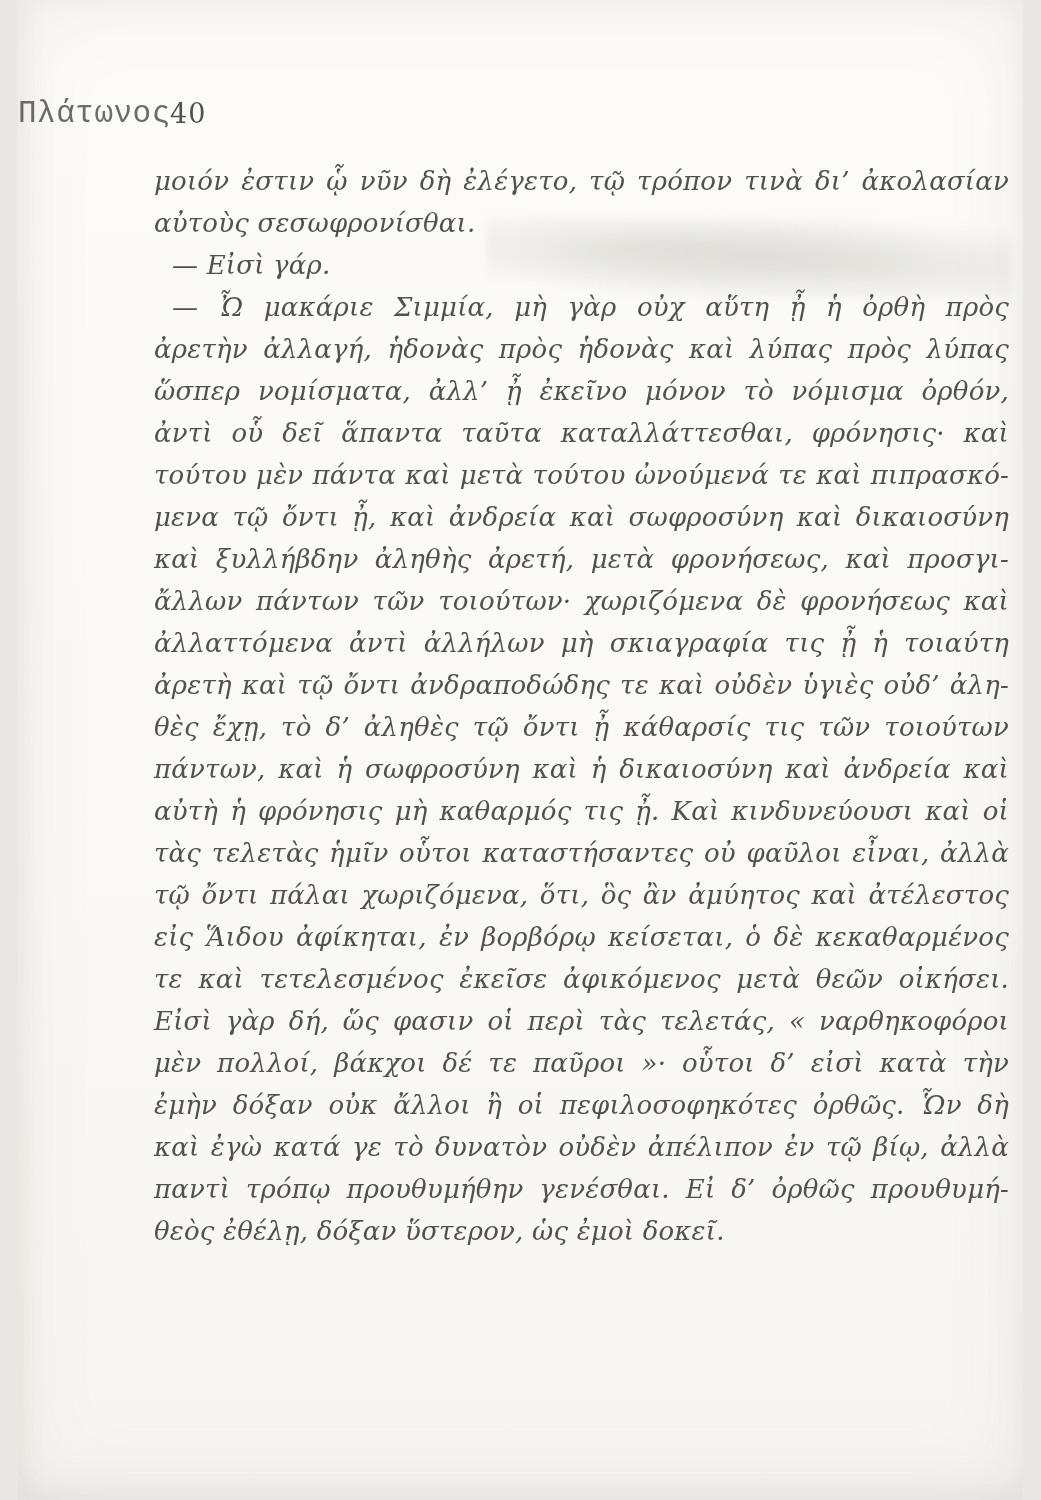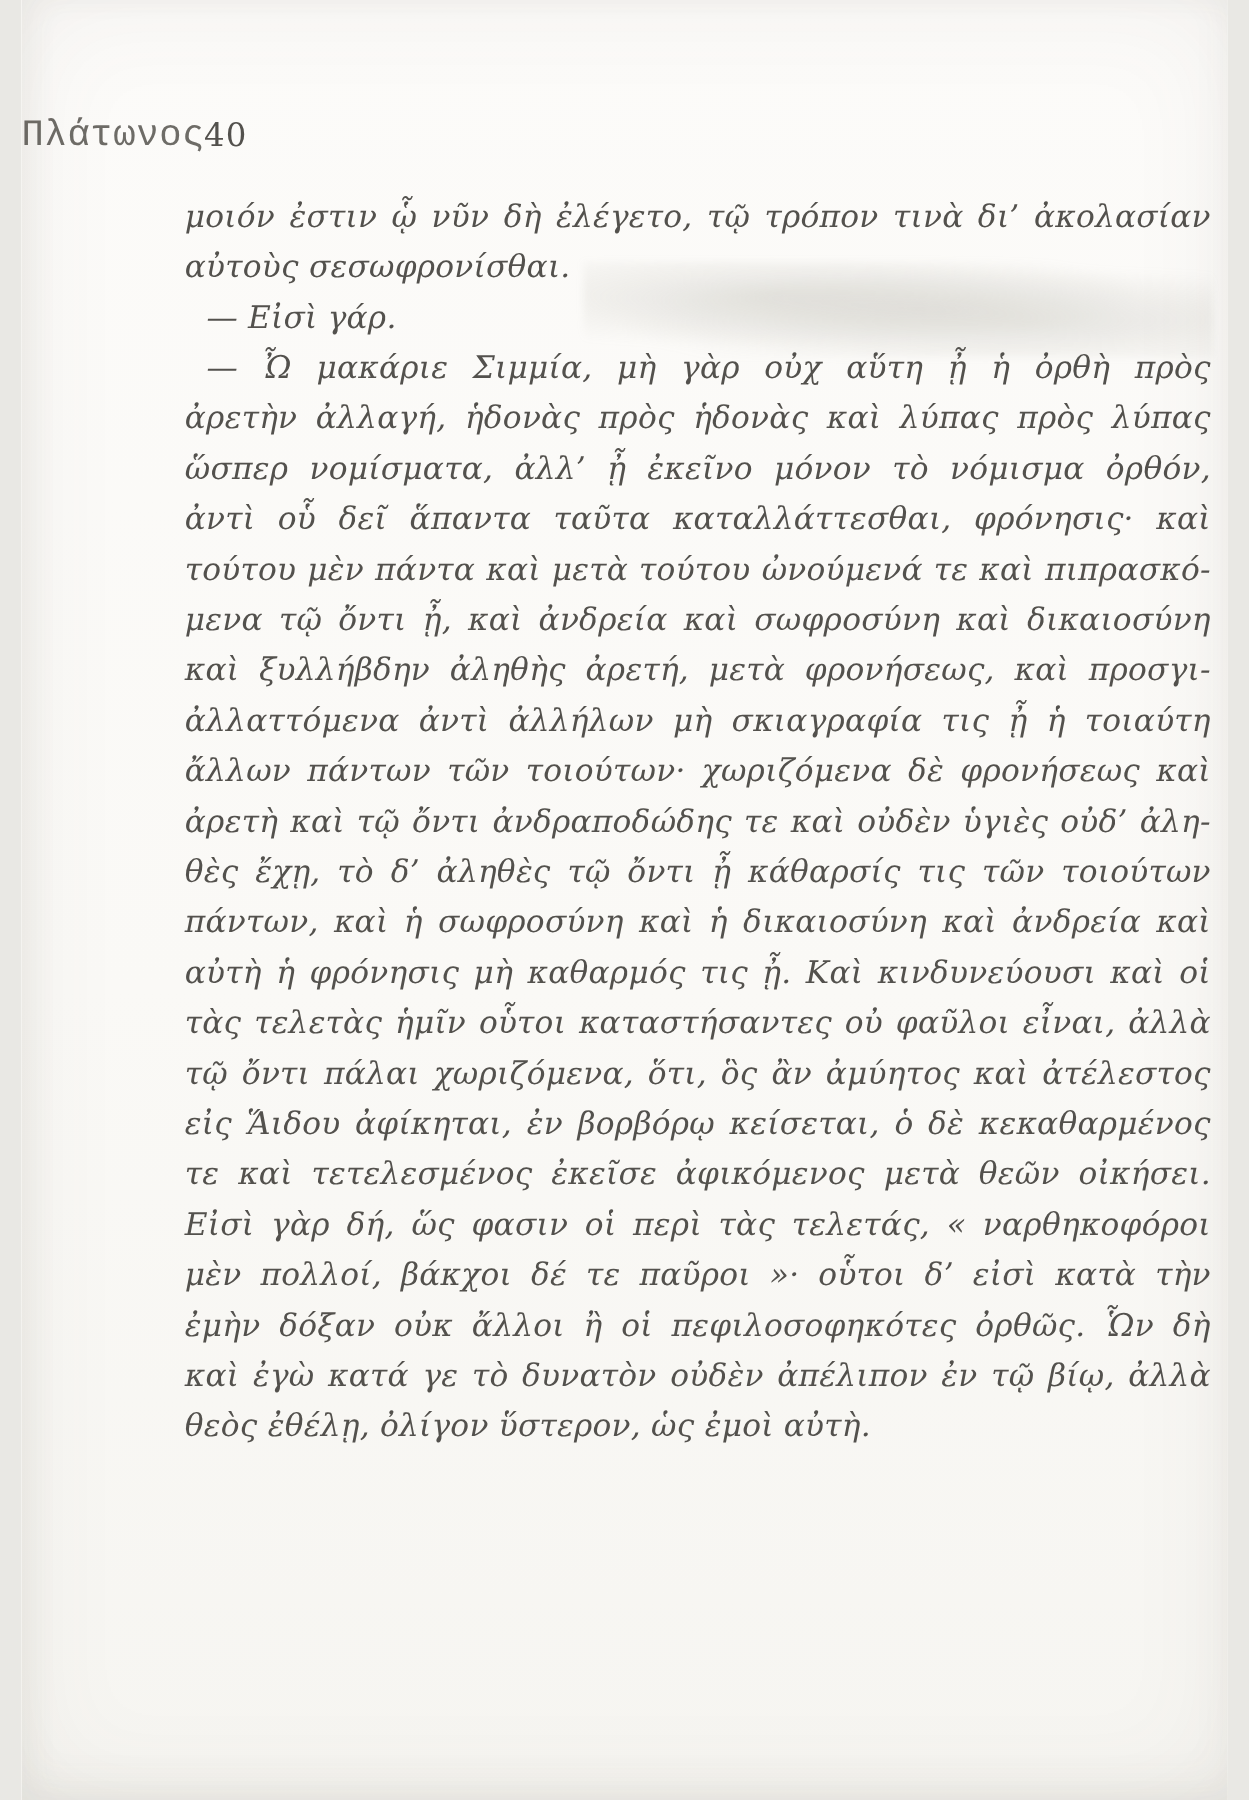--- a/index.html
+++ b/index.html
@@ -104,30 +104,31 @@
         <div class="line last">— Εἰσὶ γάρ.</div>
       </div>
       <div class="para indent">
         <div class="line">— Ὦ μακάριε Σιμμία, μὴ γὰρ οὐχ αὕτη ᾖ ἡ ὀρθὴ πρὸς</div>
         <div class="line">ἀρετὴν ἀλλαγή, ἡδονὰς πρὸς ἡδονὰς καὶ λύπας πρὸς λύπας</div>
         <div class="line">ὥσπερ νομίσματα, ἀλλ’ ᾖ ἐκεῖνο μόνον τὸ νόμισμα ὀρθόν,</div>
         <div class="line">ἀντὶ οὗ δεῖ ἅπαντα ταῦτα καταλλάττεσθαι, φρόνησις· καὶ</div>
         <div class="line">τούτου μὲν πάντα καὶ μετὰ τούτου ὠνούμενά τε καὶ πιπρασκό-</div>
         <div class="line">μενα τῷ ὄντι ᾖ, καὶ ἀνδρεία καὶ σωφροσύνη καὶ δικαιοσύνη</div>
         <div class="line">καὶ ξυλλήβδην ἀληθὴς ἀρετή, μετὰ φρονήσεως, καὶ προσγι-</div>
+        <div class="line">ἄλλων πάντων τῶν τοιούτων· χωριζόμενα δὲ φρονήσεως καὶ</div>
         <div class="line">ἀλλαττόμενα ἀντὶ ἀλλήλων μὴ σκιαγραφία τις ᾖ ἡ τοιαύτη</div>
-        <div class="line">ἄλλων πάντων τῶν τοιούτων· χωριζόμενα δὲ φρονήσεως καὶ</div>
         <div class="line">ἀρετὴ καὶ τῷ ὄντι ἀνδραποδώδης τε καὶ οὐδὲν ὑγιὲς οὐδ’ ἀλη-</div>
         <div class="line">θὲς ἔχῃ, τὸ δ’ ἀληθὲς τῷ ὄντι ᾖ κάθαρσίς τις τῶν τοιούτων</div>
         <div class="line">πάντων, καὶ ἡ σωφροσύνη καὶ ἡ δικαιοσύνη καὶ ἀνδρεία καὶ</div>
         <div class="line">αὐτὴ ἡ φρόνησις μὴ καθαρμός τις ᾖ. Καὶ κινδυνεύουσι καὶ οἱ</div>
         <div class="line">τὰς τελετὰς ἡμῖν οὗτοι καταστήσαντες οὐ φαῦλοι εἶναι, ἀλλὰ</div>
         <div class="line">τῷ ὄντι πάλαι χωριζόμενα, ὅτι, ὃς ἂν ἀμύητος καὶ ἀτέλεστος</div>
         <div class="line">εἰς Ἅιδου ἀφίκηται, ἐν βορβόρῳ κείσεται, ὁ δὲ κεκαθαρμένος</div>
         <div class="line">τε καὶ τετελεσμένος ἐκεῖσε ἀφικόμενος μετὰ θεῶν οἰκήσει.</div>
         <div class="line">Εἰσὶ γὰρ δή, ὥς φασιν οἱ περὶ τὰς τελετάς, « ναρθηκοφόροι</div>
         <div class="line">μὲν πολλοί, βάκχοι δέ τε παῦροι »· οὗτοι δ’ εἰσὶ κατὰ τὴν</div>
         <div class="line">ἐμὴν δόξαν οὐκ ἄλλοι ἢ οἱ πεφιλοσοφηκότες ὀρθῶς. Ὧν δὴ</div>
         <div class="line">καὶ ἐγὼ κατά γε τὸ δυνατὸν οὐδὲν ἀπέλιπον ἐν τῷ βίῳ, ἀλλὰ</div>
-        <div class="line last">θεὸς ἐθέλῃ, ὀλίγον ὕστερον, ὡς ἐμοὶ αὐτὴ.</div>
+        <div class="line">παντὶ τρόπῳ προυθυμήθην γενέσθαι. Εἰ δ’ ὀρθῶς προυθυμή-</div>
+        <div class="line last">θεὸς ἐθέλῃ, δόξαν ὕστερον, ὡς ἐμοὶ δοκεῖ.</div>
       </div>
     </div>
 </div>
 
 </body></html>

